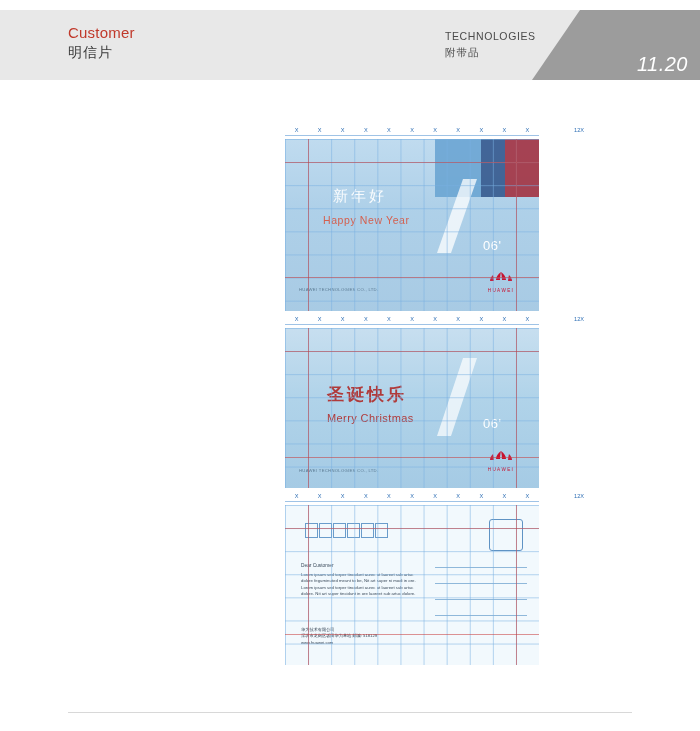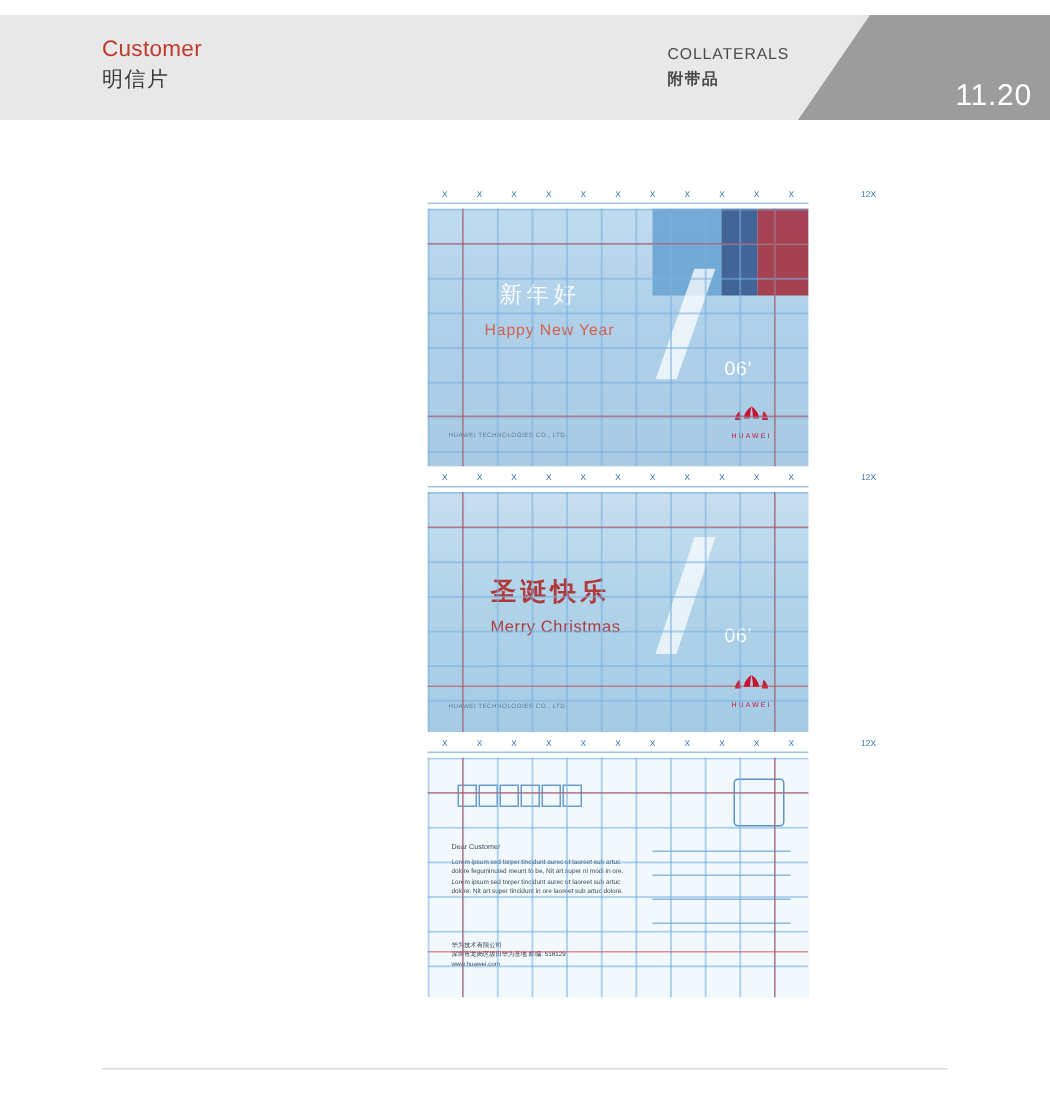--- a/index.html
+++ b/index.html
@@ -30,20 +30,21 @@
   }
   .header-inner {
     position: relative;
     width: 700px; height: 70px;
   }
   .grey-wedge {
     position: absolute;
     right: 0; top: 0;
     width: 120px; height: 70px;
     background: #9c9c9c;
+    font-style: italic;
   }
   .grey-wedge:before {
     content: "";
     position: absolute;
     left: -48px; top: 0;
     width: 0; height: 0;
     border-style: solid;
     border-width: 0 0 70px 48px;
     border-color: transparent transparent #9c9c9c transparent;
   }
@@ -75,21 +76,20 @@
     color: #4a4a4a;
     font-size: 10.5px;
     letter-spacing: 0.6px;
   }
   .sect-cn {
     position: absolute;
     left: 445px; top: 36px;
     color: #4a4a4a;
     font-size: 10.5px;
     letter-spacing: 1px;
-    font-weight: bold;
   }
   
   .body-text {
     position: absolute;
     left: 68px;
     width: 162px;
     color: #3e4a5a;
     font-size: 7.3px;
     line-height: 12.6px;
     letter-spacing: 0.15px;
@@ -306,21 +306,21 @@
 
 <div class="page">
 
   <div class="header">
     <div class="header-inner">
       <div class="grey-wedge">
         <div class="page-num">11.20</div>
       </div>
       <div class="title-en">Customer</div>
       <div class="title-cn">明信片</div>
-      <div class="sect-en">COLLATERALS</div>
+      <div class="sect-en">TECHNOLOGIES</div>
       <div class="sect-cn">附带品</div>
     </div>
   </div>
 
 
   <div class="block" style="left:285px; top:126px; width:254px;">
     <div class="xruler" style="width:277px;">
       <span class="xc">X</span>
       <span class="xc">X</span>
       <span class="xc">X</span>

